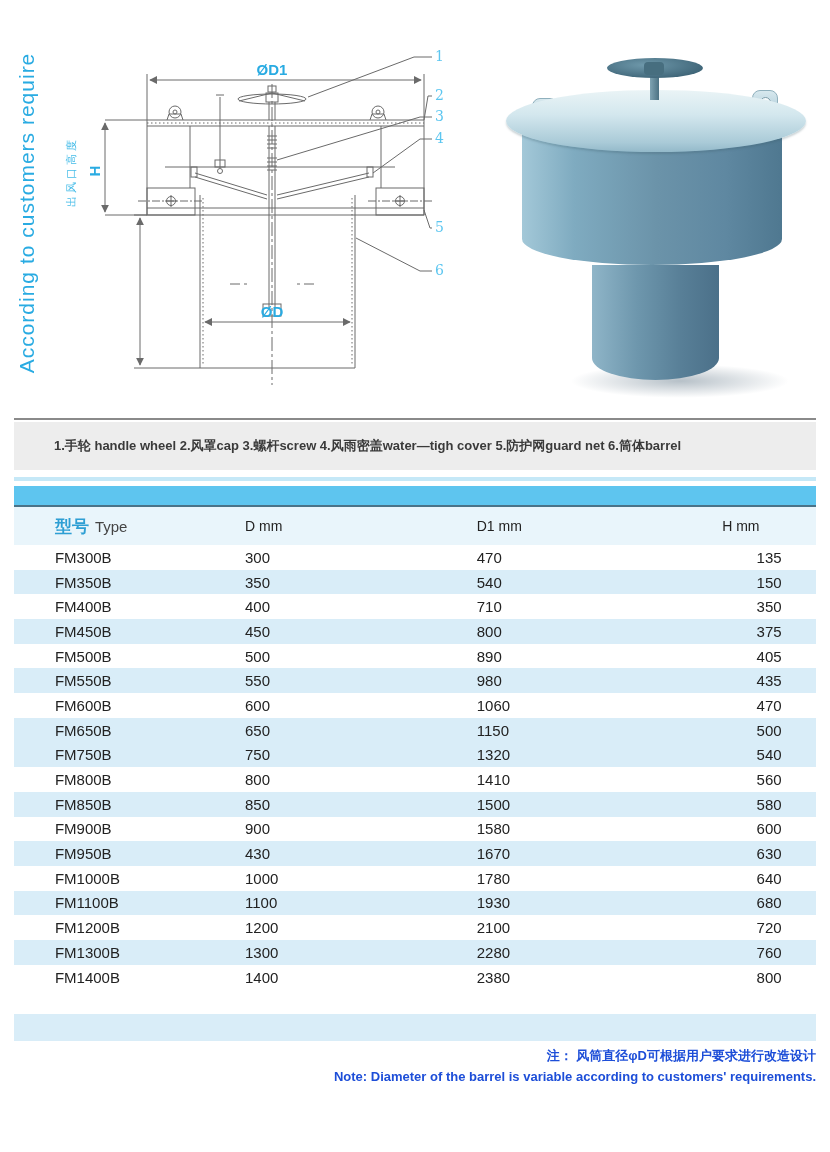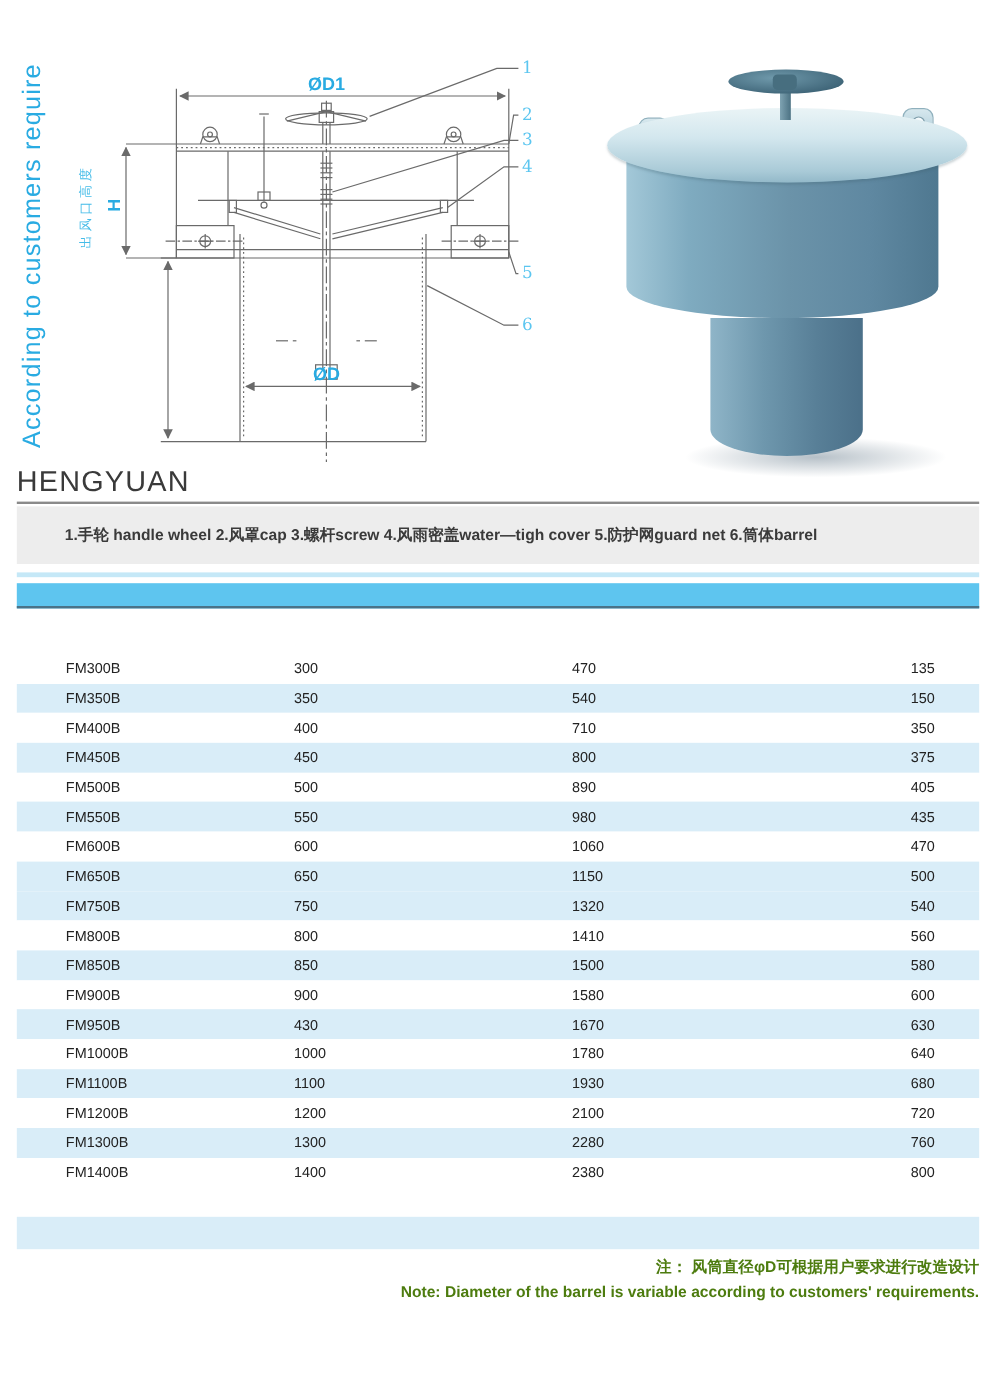--- a/index.html
+++ b/index.html
@@ -60,31 +60,31 @@
   .thead{position:absolute;left:14px;top:507px;width:802px;height:38px;background:#e9f5fb;
     border-bottom:2px solid #97a8ae;display:flex;align-items:center;}
   .thead .c1{width:28.8%;padding-left:5.1%;box-sizing:border-box;}
   .thead .c2{width:28.9%;}
   .thead .c3{width:30.6%;}
   .thead .c4{flex:1;}
   .h-zh{color:#2e9fd4;font-size:17px;font-weight:bold;margin-right:6px;}
   .h-en{color:#444;font-size:15px;}
   .h-dim{color:#222;font-size:14px;}
   .tbody{position:absolute;left:14px;top:545px;width:802px;}
-  .trow{display:flex;align-items:center;height:24.7px;font-size:12px;color:#222;background:#fff;}
+  .trow{display:flex;align-items:center;height:24.7px;font-size:15px;color:#222;background:#fff;}
   .trow.alt{background:#d9edf8;}
   .trow .c1{width:28.8%;padding-left:5.1%;box-sizing:border-box;}
   .trow .c2{width:28.9%;}
   .trow .c3{width:30.6%;}
   .trow .c4{flex:1;text-align:center;}
   .foot-band{position:absolute;left:14px;top:1014px;width:802px;height:27px;background:#d9edf8;}
 
   
   .note{position:absolute;left:14px;top:1046px;width:802px;text-align:right;
-    font-size:13px;font-weight:bold;color:#4d7c0f;line-height:1.6;}
+    font-size:13px;font-weight:bold;color:#1d4ed8;line-height:1.6;}
 </style>
 </head>
 <body>
 
 <div class="page">
 
   <div class="vertical-note">According to customers require</div>
   <div class="diagram-vnote">出风口高度</div>
 
   <div class="diagram">
@@ -234,30 +234,37 @@
       </div>
     <div class="p-lug right">
         <div class="hole"></div>
       </div>
     <div class="p-plate"></div>
     <div class="p-stem"></div>
     <div class="p-wheel"></div>
     <div class="p-hub"></div>
   </div>
 
-  <div class="brand">HENGYUAN</div>
   <div class="rule"></div>
 
   <div class="legend-band">
     <div class="legend-text">1.手轮 handle wheel  2.风罩cap 3.螺杆screw 4.风雨密盖water—tigh cover 5.防护网guard net 6.筒体barrel</div>
   </div>
 
   <div class="strip-thin"></div>
   <div class="bar-main"></div>
 
+  <div class="thead">
+    <div class="c1">
+      <span class="h-zh">型号</span><span class="h-en">Type</span>
+    </div>
+    <div class="c2 h-dim">D  mm</div>
+    <div class="c3 h-dim">D1 mm</div>
+    <div class="c4 h-dim">H  mm</div>
+  </div>
 
   <div class="tbody">
 
   <div class="trow" style="">
       <div class="c1">FM300B</div>
       <div class="c2">300</div>
       <div class="c3">470</div>
       <div class="c4">135</div>
     </div>
       <div class="trow alt" style="">

